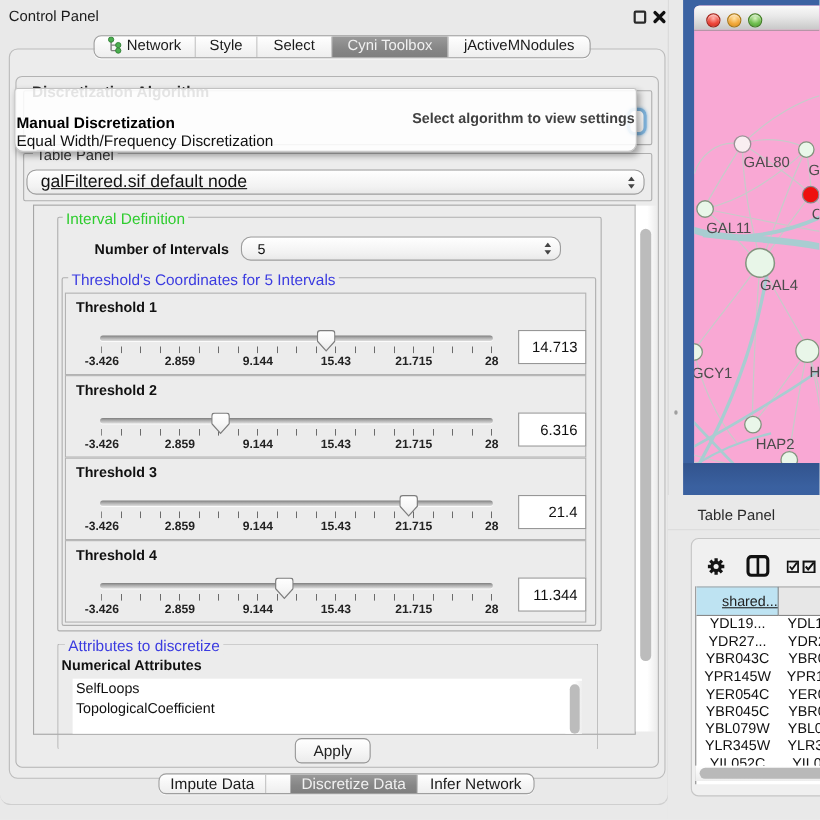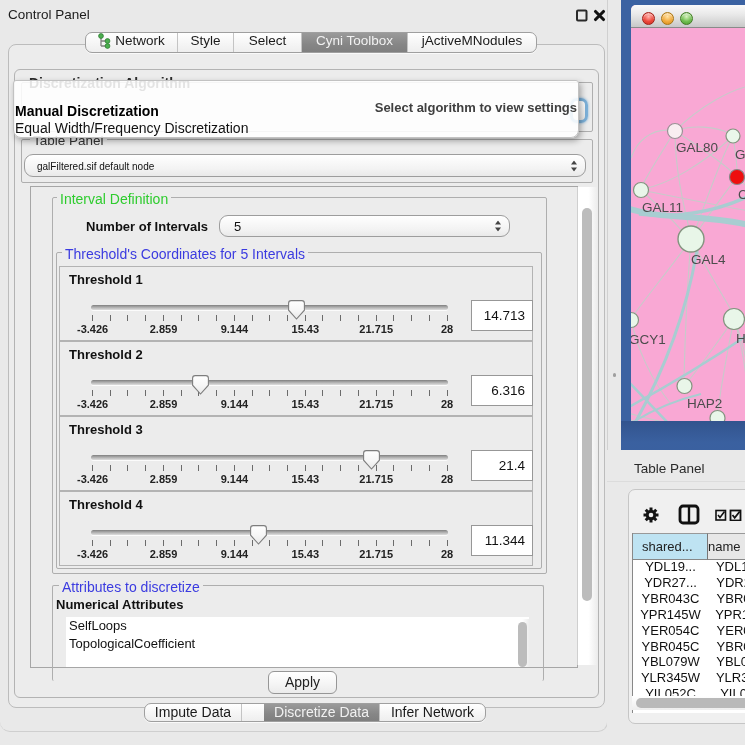--- a/index.html
+++ b/index.html
@@ -54,21 +54,21 @@
   #mactb{position:absolute;left:0;top:0;width:114px;height:22px;border-radius:5px 0 0 0;
     background:linear-gradient(180deg,#fafafa 0,#e8e8e8 45%,#c8c8c8 100%);border-bottom:1px solid #8a8a8a;}
   .tl{position:absolute;top:6.5px;width:11px;height:11px;border-radius:50%;box-shadow:inset 0 1.5px 1.5px rgba(255,255,255,0.55);}
   #netcanvas{position:absolute;left:0;top:23px;width:114px;height:393px;overflow:hidden;}
   
   #tbpanel{position:absolute;left:607px;top:450px;width:138px;height:295px;background:#e9e9e9;}
   #tbtitlebar{position:absolute;left:0px;top:0px;width:138px;height:31px;background:#e9e9e9;border-bottom:1px solid #dcdcdc;}
   #tbtitle{position:absolute;left:27px;top:11px;font-size:13.5px;color:#2a2a2a;}
   #tpinner{position:absolute;left:21px;top:39px;width:130px;height:233px;background:#f0f0f0;
     border:1px solid #c6c6c6;border-radius:7px 0 0 7px;}
-  .hcell{position:absolute;top:0;height:25px;line-height:25px;font-size:13px;color:#222;text-align:left;border-right:1px solid #777;}
+  .hcell{position:absolute;top:0;height:25px;line-height:25px;font-size:13px;color:#222;text-align:right;border-right:1px solid #777;text-decoration:underline;}
   .trow{position:absolute;width:200px;height:15.9px;font-size:13px;color:#111;}
   .c1{position:absolute;left:0;width:75px;text-align:center;}
   .c2{position:absolute;left:75px;width:75px;text-align:center;}
 </style>
 </head>
 <body>
 <div id="cpwin">
   <div id="cptitle">Control Panel</div>
   <svg class="abs" style="left:575px;top:9px" width="32" height="14" viewBox="0 0 32 14">
     <rect x="2" y="1.5" width="9.5" height="10" rx="1" fill="none" stroke="#2a2a2a" stroke-width="2"></rect>
@@ -77,21 +77,21 @@
   <div id="innerpanel"></div>
   <div id="contentpanel"></div>
 
   <div class="grp" style="left:21px;top:82px;width:570px;height:48px;"></div>
 
   <div class="abs" style="left:570px;top:98px;width:12px;height:19px;background:linear-gradient(180deg,#fff,#e8e8e8);border:3px solid #7cb0d8;border-radius:7px;box-shadow:0 0 3px #7cb0d8;"></div>
 
   <div class="grp" style="left:21px;top:139px;width:570px;height:42px;"></div>
   <div class="grptitle" style="left:30px;top:133px;color:#333;font-size:13.5px;">Table Panel</div>
   <div class="combo" style="left:24px;top:154px;width:560px;height:21px;">
-    <span class="ctext" style="font-size:10px;left:12px;">galFiltered.sif default node</span>
+    <span class="ctext" style="font-size:16px;left:12px;text-decoration:underline;">galFiltered.sif default node</span>
     <svg class="carrows" width="8" height="11" viewBox="0 0 8 11">
         <path d="M4,0 L7,4 H1 Z" fill="#444"></path>
         <path d="M4,11 L7,7 H1 Z" fill="#444"></path>
       </svg>
   </div>
 
   <div class="abs" style="left:30px;top:186px;width:546px;height:480px;border:1px solid #a6a6a6;background:#ececec;"></div>
 
   <div class="grp" style="left:52px;top:197px;width:493px;height:375px;"></div>
   <div class="grptitle" style="left:57px;top:191px;color:#2ecc2e;">Interval Definition</div>

